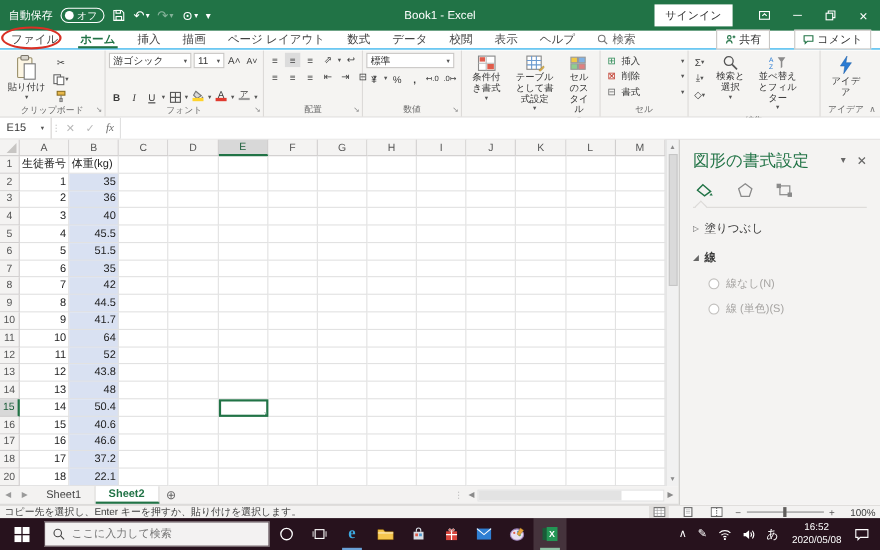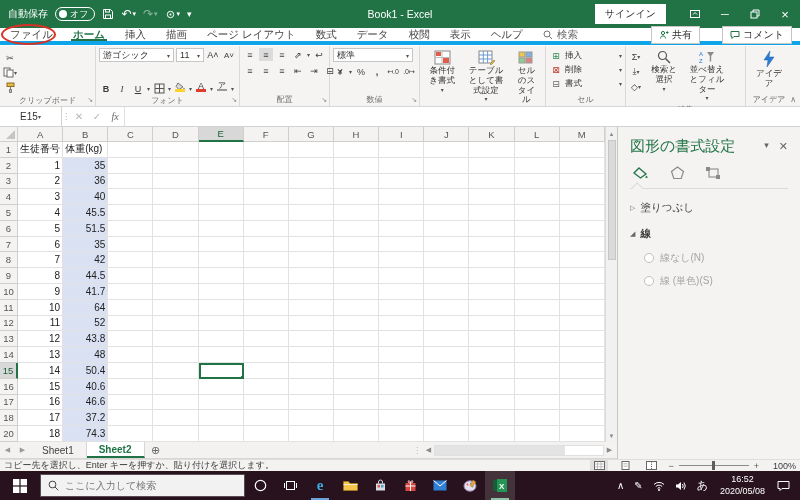--- a/index.html
+++ b/index.html
@@ -15,21 +15,21 @@
   .toggle .knob { width:8px; height:8px; border-radius:50%; background:#fff; }
   .qat-btn { background:none; border:none; color:#fff; font-size:12px; display:flex; align-items:center; gap:1px; cursor:pointer; }
   .qat-btn .dd { font-size:7px; }
   .qat-btn.disabled { opacity:.45; }
   .tb-title { position:absolute; left:0; right:0; text-align:center; font-size:10.5px; color:#fff; pointer-events:none; }
   .tb-right { margin-left:auto; display:flex; align-items:center; height:100%; }
   .signin { background:#fff; color:#333; border:none; font-size:10px; padding:3px 10px; margin-right:14px; cursor:pointer; }
   .winbtn { width:30px; height:28px; display:flex; align-items:center; justify-content:center; background:none; border:none; color:#fff; font-size:11px; cursor:pointer; }
 
   
-  .tabrow { position:absolute; left:0; top:28px; width:800px; height:17px; background:#ffffff; display:flex; align-items:center; border-bottom:4px solid #0ea5e9; }
+  .tabrow { position:absolute; left:0; top:28px; width:800px; height:17px; background:#ffffff; display:flex; align-items:center; border-bottom:1px solid #0ea5e9; }
   .rtab { padding:0 10px; font-size:10.5px; color:#444; height:100%; display:flex; align-items:center; cursor:pointer; position:relative; }
   .rtab.active { color:#217346; font-weight:bold; }
   .rtab.active::after { content:""; position:absolute; left:8px; right:8px; bottom:0; height:2.5px; background:#217346; }
   .tab-search { display:flex; align-items:center; gap:4px; color:#666; padding:0 10px; font-size:10.5px; }
   .tabrow-right { margin-left:auto; display:flex; align-items:center; gap:22px; padding-right:8px; }
   .pill-btn { display:flex; align-items:center; gap:3px; border:1px solid #c8c6c4; background:#fff; font-size:10px; color:#333; padding:1px 7px; cursor:pointer; }
   .red-circle { position:absolute; left:1px; top:24px; width:55px; height:21px; border:2px solid #d93025; border-radius:50%; pointer-events:none; z-index:50; }
 
   
   .ribbon { position:absolute; left:0; top:46px; width:800px; height:61px; background:#f5f4f2; border-bottom:1px solid #d8d6d4; display:flex; }
@@ -41,21 +41,21 @@
   .bigbtn .dd { font-size:6px; color:#555; }
   .minirow { display:flex; align-items:center; gap:2px; }
   .ico { min-width:14px; height:13px; display:inline-flex; align-items:center; justify-content:center; font-size:9px; color:#3b3b3b; cursor:pointer; }
   .dd6 { font-size:6px; color:#555; }
   .combo { border:1px solid #c8c6c4; background:#fff; height:14px; display:flex; align-items:center; justify-content:space-between; font-size:9px; padding:0 3px; cursor:pointer; }
   .underbar { display:inline-block; width:10px; height:2.5px; margin-top:-1px; }
   .stack { display:flex; flex-direction:column; justify-content:flex-start; }
 
   
   .formulabar { position:absolute; left:0; top:107px; width:800px; height:20px; background:#fff; border-bottom:1px solid #d4d2d0; display:flex; align-items:stretch; }
-  .namebox { width:62px; border-right:1px solid #d4d2d0; display:flex; align-items:center; justify-content:space-between; padding:0 20px; font-size:10px; cursor:pointer; }
+  .namebox { width:47px; border-right:1px solid #d4d2d0; display:flex; align-items:center; justify-content:space-between; padding:0 6px; font-size:10px; cursor:pointer; }
   .fb-dots { width:8px; display:flex; align-items:center; justify-content:center; color:#b0b0b0; font-size:8px; }
   .fb-btn { width:18px; display:flex; align-items:center; justify-content:center; font-size:10px; color:#b8b8b8; background:none; border:none; cursor:pointer; }
   .fb-fx { color:#6a6a6a; font-style:italic; font-family:"Liberation Serif",serif; }
   .fb-input { flex:1; border:none; border-left:1px solid #e0e0e0; outline:none; font-size:10px; padding:0 4px; }
 
   
   .sheet { position:absolute; left:0; top:127px; width:605px; height:315px; display:grid; grid-template-columns:18px repeat(13,45.15px); grid-template-rows:15px repeat(19,15.79px); background:#fff; }
   .hcell { background:#f4f3f2; border-right:1px solid #d0cece; border-bottom:1px solid #d0cece; display:flex; align-items:center; justify-content:center; font-size:9.5px; color:#555; cursor:pointer; }
   .corner { background:#f4f3f2; border-right:1px solid #d0cece; border-bottom:1px solid #d0cece; position:relative; cursor:pointer; }
   .corner::after { content:""; position:absolute; right:2px; bottom:2px; border-left:9px solid transparent; border-bottom:9px solid #c7c5c3; }
@@ -213,20 +213,29 @@
       <span>コメント</span>
     </button>
   </div>
 </div>
 <div class="red-circle"></div>
 
 <div class="ribbon">
 
   <div class="rgroup" style="width:96px">
     <div class="rgroup-body">
+      <div class="bigbtn">
+        <svg width="20" height="24" viewBox="0 0 20 24">
+            <rect x="2" y="2.5" width="13" height="18" rx="1" fill="#fdf6e3" stroke="#9a8f6a"></rect>
+            <rect x="5" y="0.5" width="7" height="4" rx="1" fill="#d8d4cc" stroke="#7a7468"></rect>
+            <rect x="8" y="8" width="10" height="14" fill="#fff" stroke="#7a7a7a"></rect>
+          </svg>
+        <span>貼り付け</span>
+          <span class="dd">▾</span>
+      </div>
       <div class="stack" style="gap:2px;padding-top:3px">
         <span class="ico">✂</span>
         <span class="ico">
             <svg width="11" height="11" viewBox="0 0 11 11">
               <rect x="1" y="1" width="6" height="8" fill="#fff" stroke="#666"></rect>
               <rect x="4" y="3" width="6" height="7" fill="#fff" stroke="#666"></rect>
             </svg>
             <span class="dd6">▾</span>
           </span>
         <span class="ico">
@@ -724,21 +733,21 @@
     <div class="cell"></div>
     <div class="cell"></div>
     <div class="cell"></div>
     <div class="cell"></div>
     <div class="cell"></div>
     <div class="cell"></div>
     <div class="cell"></div>
     <div class="cell"></div>
     <div class="hcell">20</div>
     <div class="cell num">18</div>
-    <div class="cell num bfill">74.3</div>
+    <div class="cell num bfill">22.1</div>
     <div class="cell"></div>
     <div class="cell"></div>
     <div class="cell"></div>
     <div class="cell"></div>
     <div class="cell"></div>
     <div class="cell"></div>
     <div class="cell"></div>
     <div class="cell"></div>
     <div class="cell"></div>
     <div class="cell"></div>

